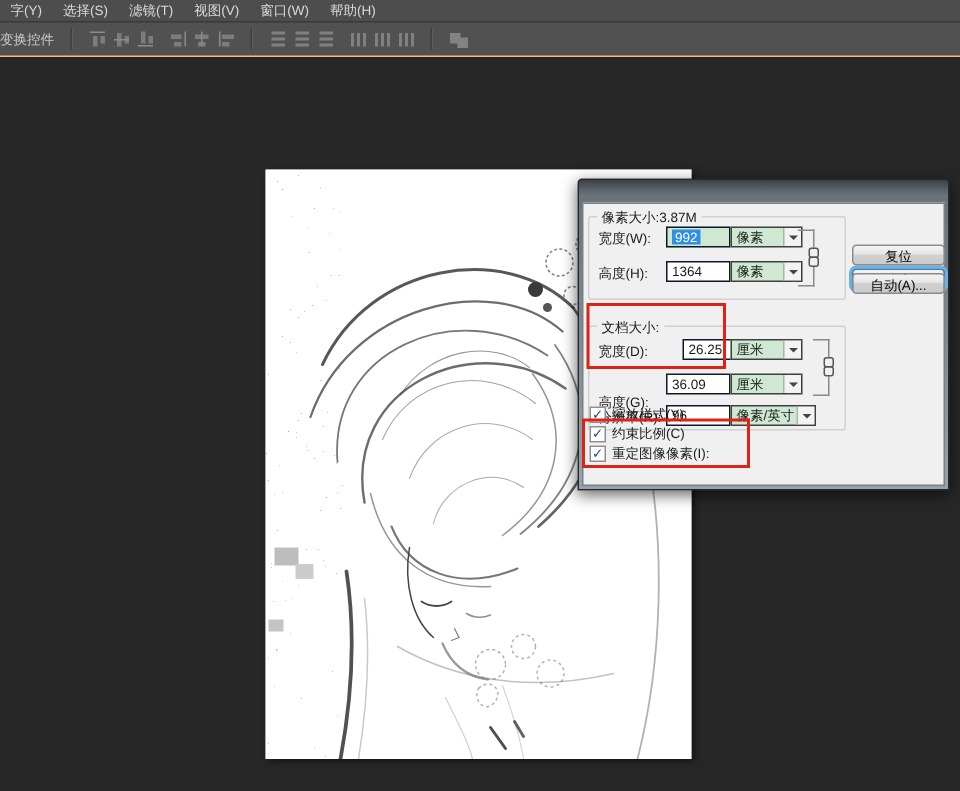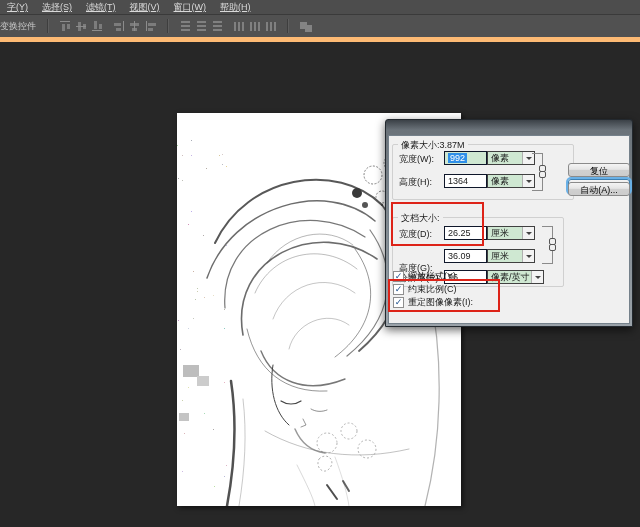--- a/index.html
+++ b/index.html
@@ -2,24 +2,24 @@
 <html><head>
 <meta charset="utf-8">
 <style>
   html,body{margin:0;padding:0;}
   body{width:640px;height:527px;position:relative;overflow:hidden;
        background:#272727;font-family:"Liberation Sans","DejaVu Sans",sans-serif;
        -webkit-font-smoothing:antialiased;}
   
   .menubar{position:absolute;left:0;top:0;width:640px;height:14px;background:#4d4d4d;
            border-bottom:1px solid #3a3a3a;display:flex;align-items:center;}
-  .menu-item{font-size:9px;color:#d9d9d9;padding:0 7px;line-height:14px;cursor:default;text-decoration:underline;}
+  .menu-item{font-size:9px;color:#d9d9d9;padding:0 7px;line-height:14px;cursor:default;}
   
   .optionsbar{position:absolute;left:0;top:15px;width:640px;height:22px;background:#515151;
-              border-bottom:5px solid #fdba74;display:flex;align-items:center;}
+              border-bottom:1px solid #fdba74;display:flex;align-items:center;}
   .ob-label{font-size:9px;color:#c9c9c9;margin-left:-5px;padding-left:5px;white-space:nowrap;
             overflow:hidden;width:42px;}
   .ob-sep{width:1px;height:14px;background:#3e3e3e;border-right:1px solid #5e5e5e;margin:0 5px;}
   .ob-group{display:flex;align-items:center;margin:0 3px;}
   .ob-icon{width:12px;height:12px;margin:0 2px;opacity:.5;display:inline-block;}
   .i-at{background:linear-gradient(#c8c8c8,#c8c8c8) 1px 1px/10px 1px no-repeat,
         linear-gradient(#a8a8a8,#a8a8a8) 3px 4px/3px 7px no-repeat,
         linear-gradient(#a8a8a8,#a8a8a8) 8px 4px/3px 5px no-repeat;}
   .i-am{background:linear-gradient(#c8c8c8,#c8c8c8) 1px 6px/10px 1px no-repeat,
         linear-gradient(#a8a8a8,#a8a8a8) 3px 2px/3px 9px no-repeat,
@@ -53,21 +53,21 @@
              text-shadow:0 1px 2px rgba(0,0,0,.8);}
   .dlg-close{position:absolute;right:4px;top:0;width:22px;height:12px;
              background:linear-gradient(180deg,#f0b4a4 0,#d9624c 35%,#bb3320 60%,#8f1f10 100%);
              border:1px solid #641b10;border-top:none;border-radius:0 0 3px 3px;
              color:#fff;font-size:8px;line-height:11px;text-align:center;cursor:pointer;}
   .dlg-body{position:absolute;left:2px;right:2px;top:15px;bottom:2px;background:#f0f0f0;
             border:1px solid #75818b;}
   .groupbox{position:absolute;border:1px solid #d0d0d0;border-radius:2px;}
   .gb-label{position:absolute;top:-6px;left:5px;background:#f0f0f0;padding:0 3px;
             white-space:nowrap;}
-  .gb1{left:3px;top:8px;width:170px;height:54px;padding-left:10px;}
+  .gb1{left:3px;top:8px;width:170px;height:54px;}
   .gb2{left:3px;top:81px;width:170px;height:68px;}
   .fld-label{position:absolute;white-space:nowrap;}
   .fld-input{position:absolute;height:12px;background:#fff;border:1px solid #0f172a;
              font-size:9px;line-height:12px;padding-left:3px;overflow:hidden;}
   .fld-green{background:#cfe8d2;}
   .sel{background:#2f8fe8;color:#fff;padding:0 2px;}
   .combo{position:absolute;height:12px;background:#cfe8d2;border:1px solid #404040;
          font-size:9px;line-height:12px;padding-left:3px;overflow:hidden;cursor:default;}
   .combo .arrow{position:absolute;right:0;top:0;bottom:0;width:11px;background:#f3f3f3;
                 border-left:1px solid #b0b0b0;}
@@ -211,21 +211,21 @@
     <div class="chain" style="left:143px;top:17px;width:10px;height:36px;">
       <span class="chain-ic" style="top:11px;">
           <i></i>
           <i></i>
         </span>
     </div>
 
     <div class="groupbox gb2">
       <span class="gb-label">文档大小:</span>
       <span class="fld-label" style="left:6px;top:10px;">宽度(D):</span>
-      <span class="fld-input" style="left:51px;top:8px;width:38px;">26.25</span>
+      <span class="fld-input" style="left:62px;top:8px;width:38px;">26.25</span>
       <span class="combo" style="left:94px;top:8px;width:43px;"><span>厘米</span><span class="arrow"></span></span>
       <span class="fld-label" style="left:6px;top:20px;margin-top:24px;">高度(G):</span>
       <span class="fld-input" style="left:51px;top:31px;width:38px;">36.09</span>
       <span class="combo" style="left:94px;top:31px;width:43px;"><span>厘米</span><span class="arrow"></span></span>
       <span class="fld-label" style="left:6px;top:54px;">分辨率(R):</span>
       <span class="fld-input" style="left:51px;top:52px;width:38px;">96</span>
       <span class="combo" style="left:94px;top:52px;width:52px;"><span>像素/英寸</span><span class="arrow"></span></span>
     </div>
     <div class="chain" style="left:153px;top:90px;width:10px;height:36px;">
       <span class="chain-ic" style="top:11px;">

